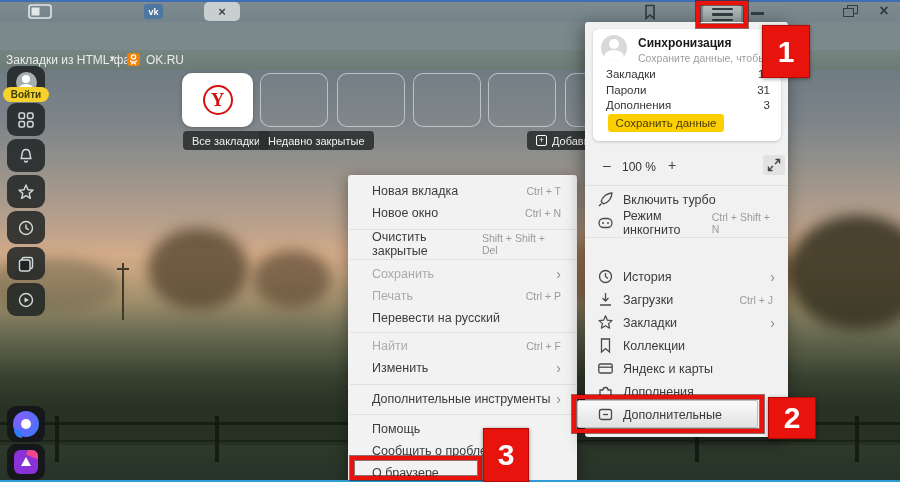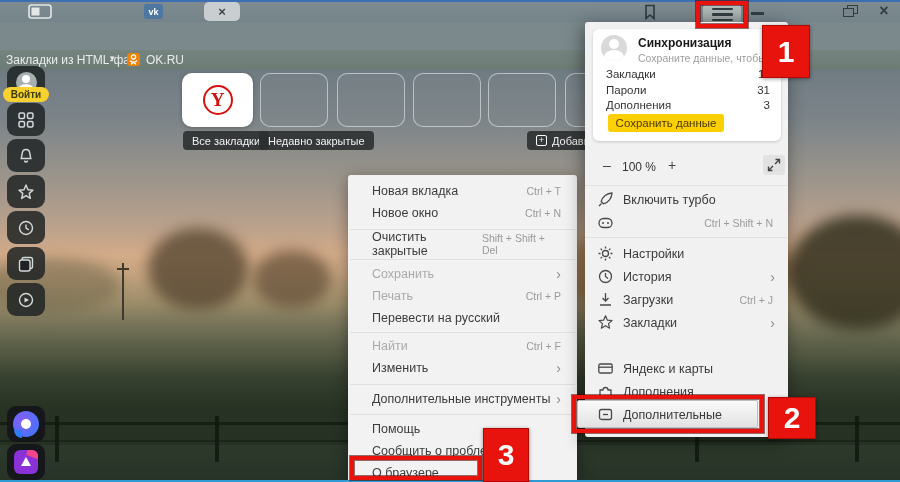--- a/index.html
+++ b/index.html
@@ -341,32 +341,22 @@
     <span>Включить турбо</span>
   </div>
   <div class="mm-item" style="top:211px">
     <span class="ic">
         <svg width="17" height="17" viewBox="0 0 17 17">
           <rect x="2" y="4.5" width="13" height="9" rx="4.5" fill="none" stroke="#4a4a4a" stroke-width="1.3"></rect>
           <circle cx="6" cy="9" r="1" fill="#4a4a4a"></circle>
           <circle cx="11" cy="9" r="1" fill="#4a4a4a"></circle>
         </svg>
       </span>
+    <span>Режим инкогнито</span>
       <span class="sc">Ctrl + Shift + N</span>
-  </div>
-  <div class="mm-item" style="top:242px">
-    <span class="ic">
-        <svg width="17" height="17" viewBox="0 0 17 17">
-          <circle cx="8.5" cy="8.5" r="3" fill="none" stroke="#4a4a4a" stroke-width="1.3"></circle>
-          <g stroke="#4a4a4a" stroke-width="1.3">
-            <path d="M8.5 1.5 V3.5 M8.5 13.5 V15.5 M1.5 8.5 H3.5 M13.5 8.5 H15.5 M3.6 3.6 L5 5 M12 12 L13.4 13.4 M13.4 3.6 L12 5 M5 12 L3.6 13.4"></path>
-          </g>
-        </svg>
-      </span>
-    <span>Настройки</span>
   </div>
   <div class="mm-item" style="top:265px">
     <span class="ic">
         <svg width="17" height="17" viewBox="0 0 17 17">
           <circle cx="8.5" cy="8.5" r="6" fill="none" stroke="#4a4a4a" stroke-width="1.3"></circle>
           <path d="M8.5 5 V8.5 L11 10.5" fill="none" stroke="#4a4a4a" stroke-width="1.3"></path>
         </svg>
       </span>
     <span>История</span>
       <span class="ch">›</span>
@@ -381,20 +371,28 @@
       <span class="sc">Ctrl + J</span>
   </div>
   <div class="mm-item" style="top:311px">
     <span class="ic">
         <svg width="17" height="17" viewBox="0 0 17 17">
           <path d="M8.5 1.8 L10.4 6.2 L15 6.6 L11.5 9.6 L12.6 14.2 L8.5 11.7 L4.4 14.2 L5.5 9.6 L2 6.6 L6.6 6.2 Z" fill="none" stroke="#4a4a4a" stroke-width="1.2" stroke-linejoin="round"></path>
         </svg>
       </span>
     <span>Закладки</span>
       <span class="ch">›</span>
+  </div>
+  <div class="mm-item" style="top:334px">
+    <span class="ic">
+        <svg width="17" height="17" viewBox="0 0 17 17">
+          <path d="M4.5 2 H12.5 V15 L8.5 11.5 L4.5 15 Z" fill="none" stroke="#4a4a4a" stroke-width="1.3"></path>
+        </svg>
+      </span>
+    <span>Коллекции</span>
   </div>
   <div class="mm-item" style="top:357px">
     <span class="ic">
         <svg width="17" height="17" viewBox="0 0 17 17">
           <rect x="1.8" y="4" width="13.4" height="9" rx="1.5" fill="none" stroke="#4a4a4a" stroke-width="1.3"></rect>
           <path d="M1.8 7.2 H15.2" stroke="#4a4a4a" stroke-width="1.3"></path>
         </svg>
       </span>
     <span>Яндекс и карты</span>
   </div>

